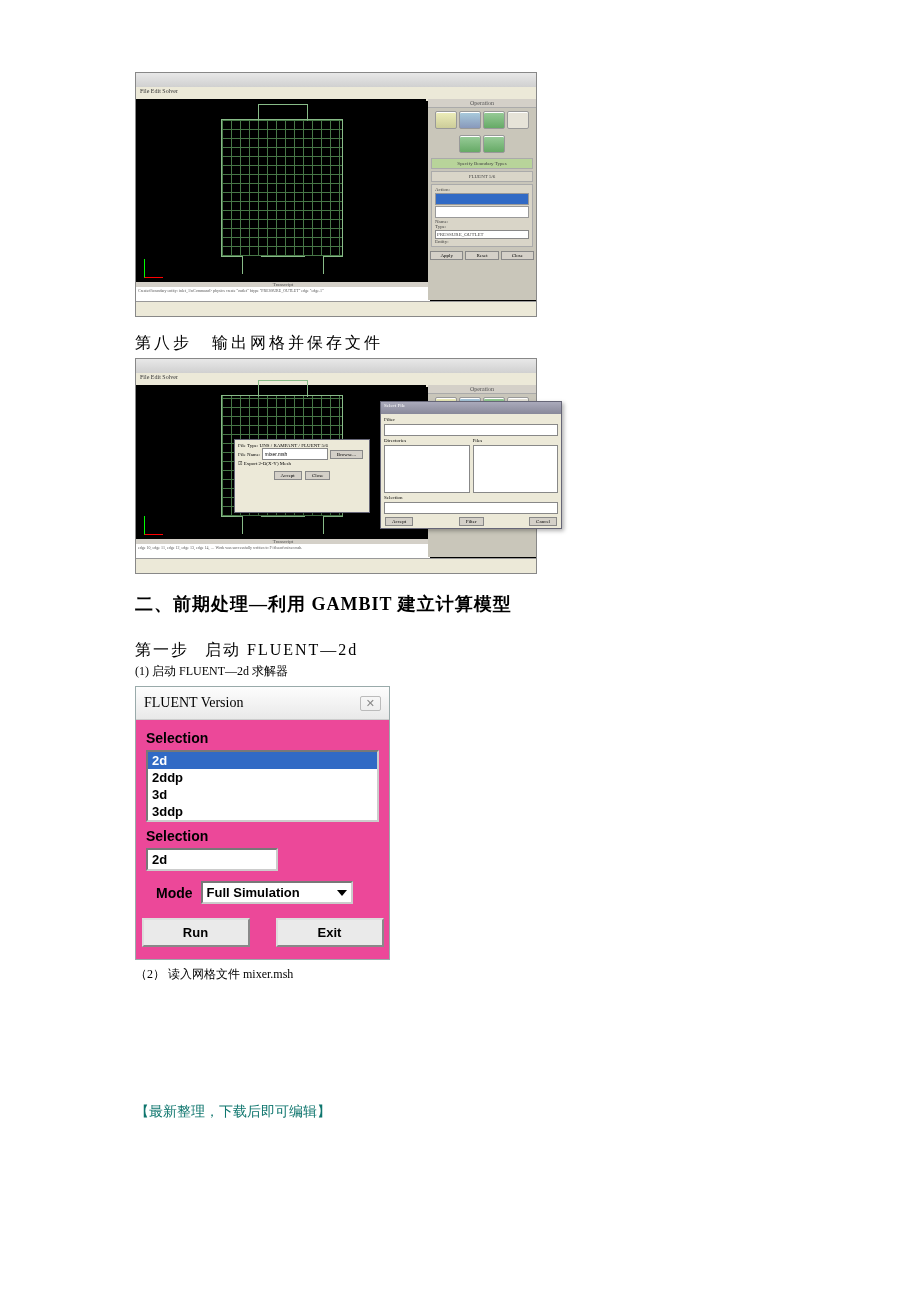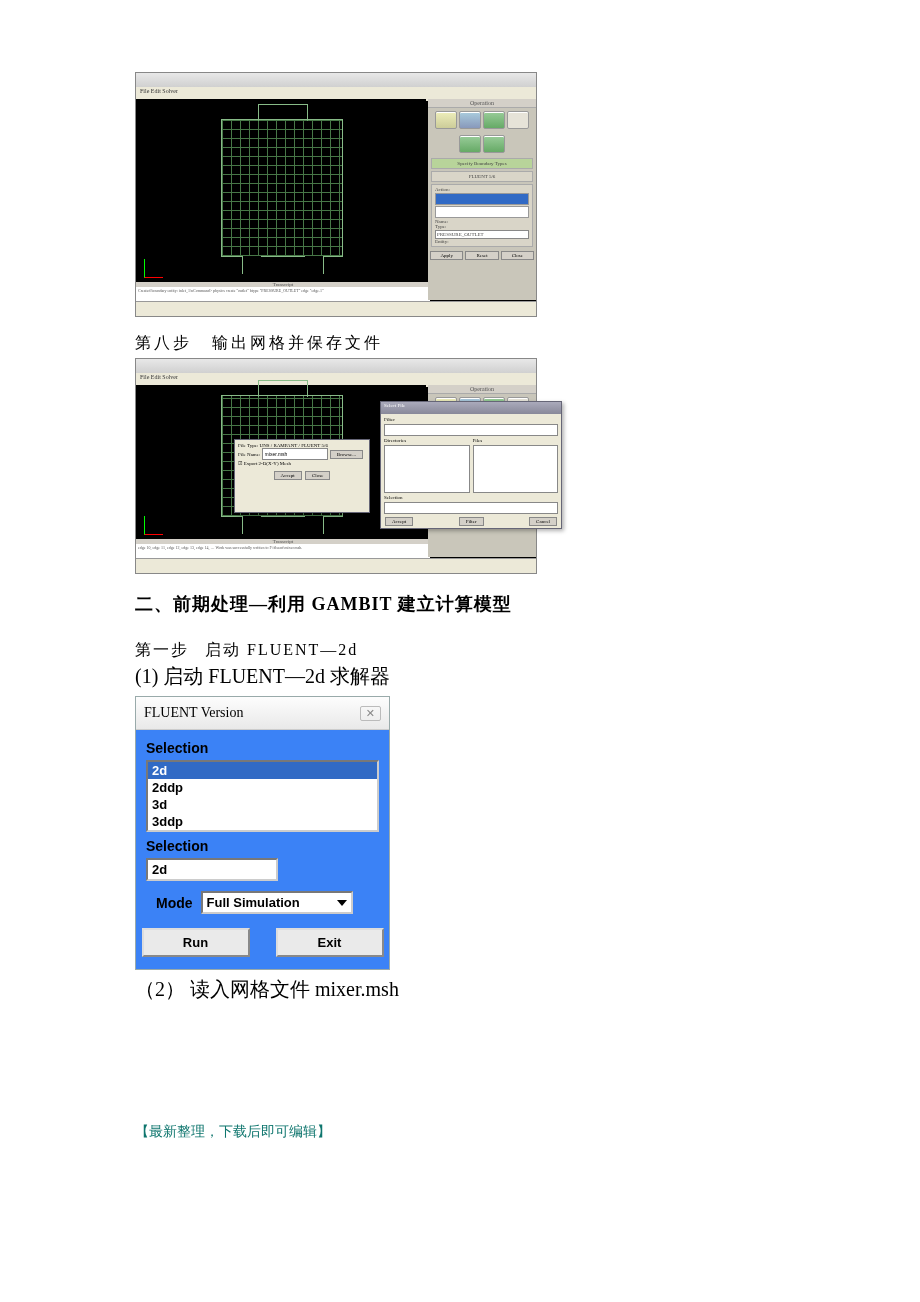--- a/index.html
+++ b/index.html
@@ -33,22 +33,22 @@
 .dlg .bt{display:inline-block;background:#d4d0c8;border:1px solid #888;padding:1px 6px;margin:1px}
 .fbrowse{width:180px;height:126px}
 .fbrowse .list{background:#fff;border:1px solid #888;height:46px;margin:2px 0}
 .fbrowse .row{display:flex;gap:3px;margin:2px 0;align-items:center}
 .fbrowse .row input{flex:1}
 .cap{font-size:16px;margin:16px 0 4px;letter-spacing:3px}
 .cap .gap{display:inline-block;width:20px}
 .h2{font-size:18px;font-weight:bold;margin:18px 0 24px;letter-spacing:1px}
 .step{font-size:16px;margin:22px 0 2px;letter-spacing:2px}
 .step .gap{display:inline-block;width:16px}
-.sub{font-size:20px;margin:2px 0 6px}
-.fluentdlg{width:253px;background:#3b82f6;border:1px solid #9aa;font-family:Arial,sans-serif}
+.sub{font-size:12px;margin:2px 0 6px}
+.fluentdlg{width:253px;background:#ec4899;border:1px solid #9aa;font-family:Arial,sans-serif}
 .fluentdlg .tb{height:24px;background:linear-gradient(#fdfdfd,#e9e9e9);border-bottom:1px solid #ccc;padding:4px 8px;font-family:"Times New Roman",serif;color:#000;font-size:14px;display:flex;justify-content:space-between;align-items:center}
 .fluentdlg .xb{font-size:11px;color:#888;border:1px solid #bbb;border-radius:2px;padding:0 5px}
 .fluentdlg .body{padding:6px 10px 12px}
 .flabel{font-family:Arial;font-weight:bold;font-size:14px;margin:4px 0}
 .flist{border:2px inset #ccc;background:#fff;font-family:Arial;font-weight:bold;font-size:13px;margin-bottom:6px}
 .flist div{padding:1px 4px}
 .flist .sel{background:#316ac5;color:#fff}
 .finput{border:2px inset #ccc;background:#fff;width:120px;padding:2px 4px;font-family:Arial;font-weight:bold;font-size:13px;margin-bottom:10px}
 .frow{display:flex;align-items:center;gap:8px;margin:8px 0 14px;padding-left:10px}
 .fsel{border:2px inset #ccc;background:#fff;padding:2px 4px;font-family:Arial;font-weight:bold;font-size:13px;display:flex;align-items:center;gap:12px;width:140px;justify-content:space-between}

